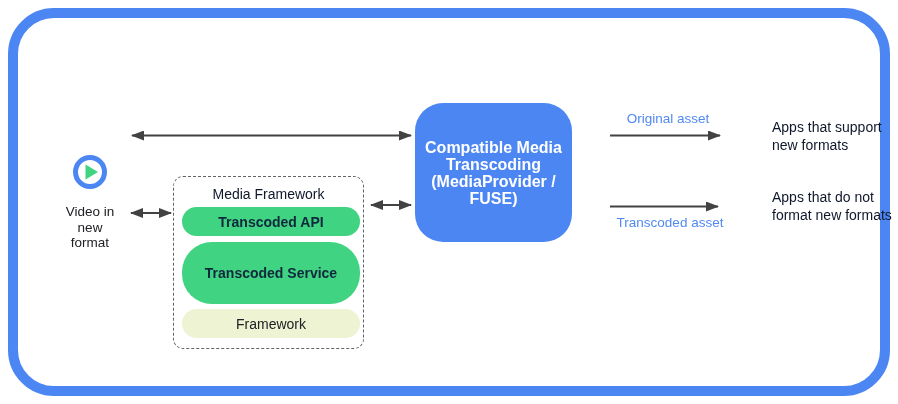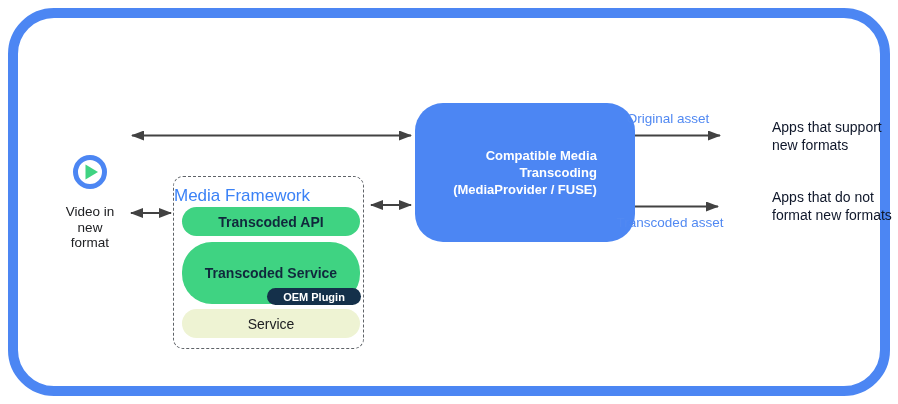--- a/index.html
+++ b/index.html
@@ -38,22 +38,22 @@
 
   
   #media-framework {
     left: 173px; top: 176px;
     width: 189px; height: 171px;
     border: 1.5px dashed #5f6368;
     border-radius: 10px;
   }
   #mf-title {
     left: 0; top: 9px; width: 189px;
-    text-align: left;
-    font-size: 17px; color: #3b82f6;
+    text-align: center;
+    font-size: 14px; color: #0f172a;
   }
   .pill {
     left: 8px; width: 178px;
     display: flex; align-items: center; justify-content: center;
     font-weight: bold; font-size: 14px;
     color: #10283c;
     box-sizing: border-box;
   }
   #pill-api { top: 30px; height: 29px; border-radius: 15px; background: #3fd382; }
   #pill-service { top: 65px; height: 62px; border-radius: 30px; background: #3fd382; }
@@ -68,28 +68,28 @@
   }
   #pill-hardware {
     top: 132px; height: 29px; border-radius: 15px;
     background: #eef3d3;
     font-weight: normal; color: #202124;
   }
 
   
   #transcoder-box {
     left: 415px; top: 103px;
-    width: 220px; height: 139px;
+    width: 157px; height: 139px;
     border-radius: 28px;
     background: #4c86f3;
     display: flex; align-items: center; justify-content: center;
-    text-align: right;
+    text-align: center;
     color: #ffffff;
     font-weight: bold;
-    font-size: 13px; line-height: 17px;
+    font-size: 16px; line-height: 17px;
     white-space: pre-line;
   }
 
   
   .asset-label {
     width: 130px;
     text-align: center;
     font-size: 13.5px;
     color: #5189f2;
   }
@@ -135,26 +135,23 @@
 new
 format</div>
 
   <div id="media-framework" class="abs">
     <div id="mf-title" class="abs">Media Framework</div>
     <div id="pill-api" class="abs pill">
       <span>Transcoded API</span>
     </div>
     <div id="pill-service" class="abs pill">
       <span>Transcoded Service</span>
-      <div id="pill-oem" class="abs">
-        <span>OEM Plugin</span>
-      </div>
     </div>
     <div id="pill-hardware" class="abs pill">
-      <span>Service</span>
+      <span>Framework</span>
     </div>
   </div>
 
   <div id="transcoder-box" class="abs">Compatible Media
 Transcoding
 (MediaProvider / FUSE)</div>
 
   <div id="original-asset-label" class="abs asset-label">Original asset</div>
 
   <div id="transcoded-asset-label" class="abs asset-label">Transcoded asset</div>

